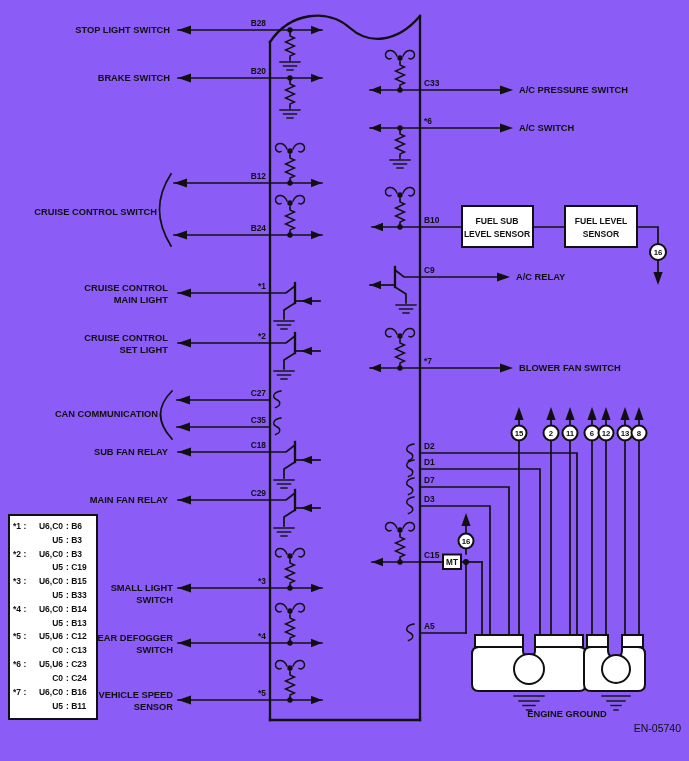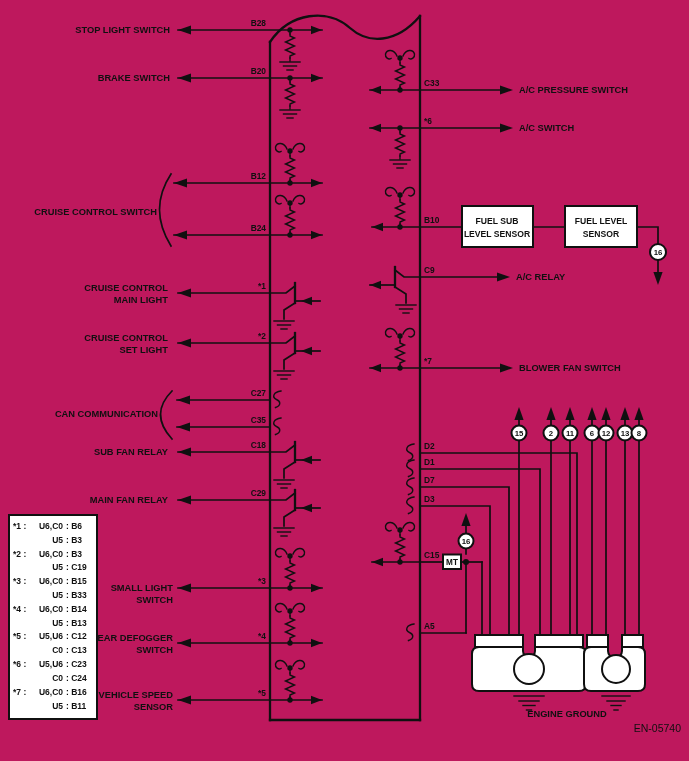--- a/index.html
+++ b/index.html
@@ -1,16 +1,16 @@
 <!DOCTYPE html>
 <html><head>
 <meta charset="utf-8">
 <style>
   html,body{margin:0;padding:0;background:#ffffff;}
-  .page{position:relative;width:689px;height:761px;background:#be185d;overflow:hidden;}
+  .page{position:relative;width:689px;height:761px;background:#8b5cf6;overflow:hidden;}
   svg text{fill:#101010;font-family:"Liberation Sans","DejaVu Sans",sans-serif;font-weight:bold;}
   .w{stroke:#101010;stroke-width:1.7;fill:none;stroke-linecap:square;}
   .w2{stroke:#101010;stroke-width:1.4;fill:none;stroke-linecap:square;}
   .bus{stroke:#101010;stroke-width:2.3;fill:none;stroke-linecap:square;}
   .bx{stroke:#101010;stroke-width:2;fill:#fff;}
   .f{fill:#101010;stroke:none;}
   .lbl{font-size:9.3px;letter-spacing:0;}
   .pin{font-size:8.4px;}
   .legend{font-size:8.5px;}
   .circ{font-size:7.8px;text-anchor:middle;}

